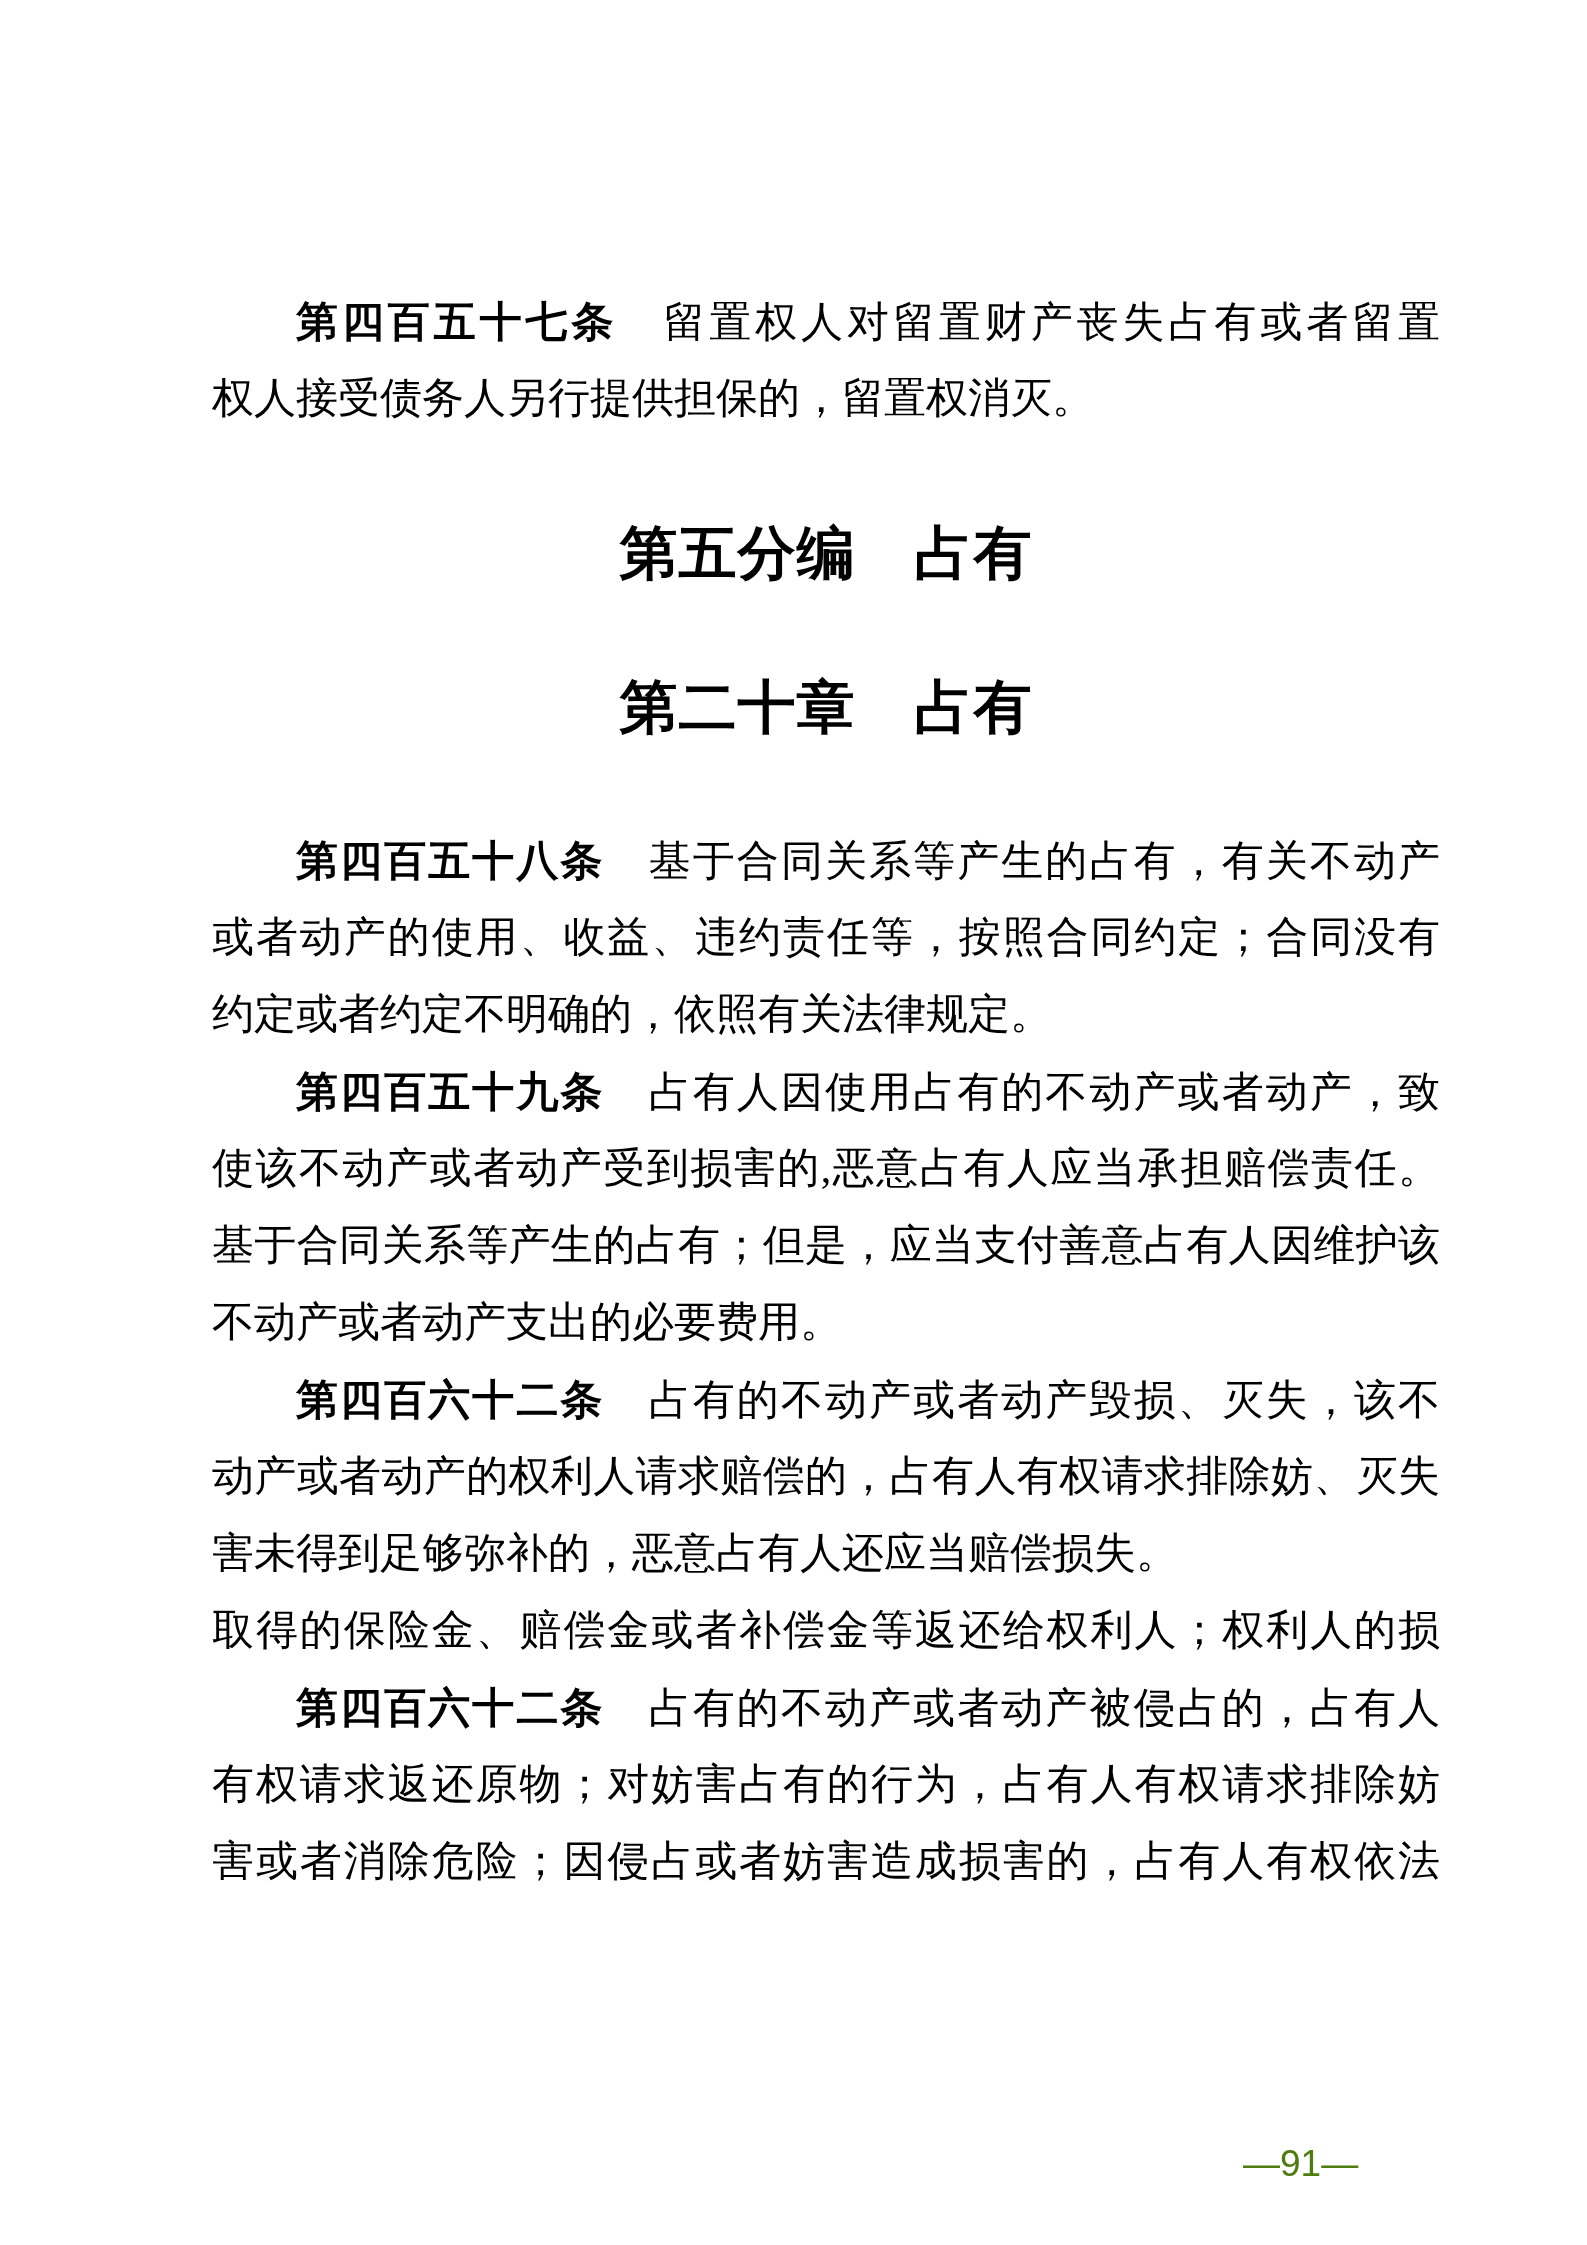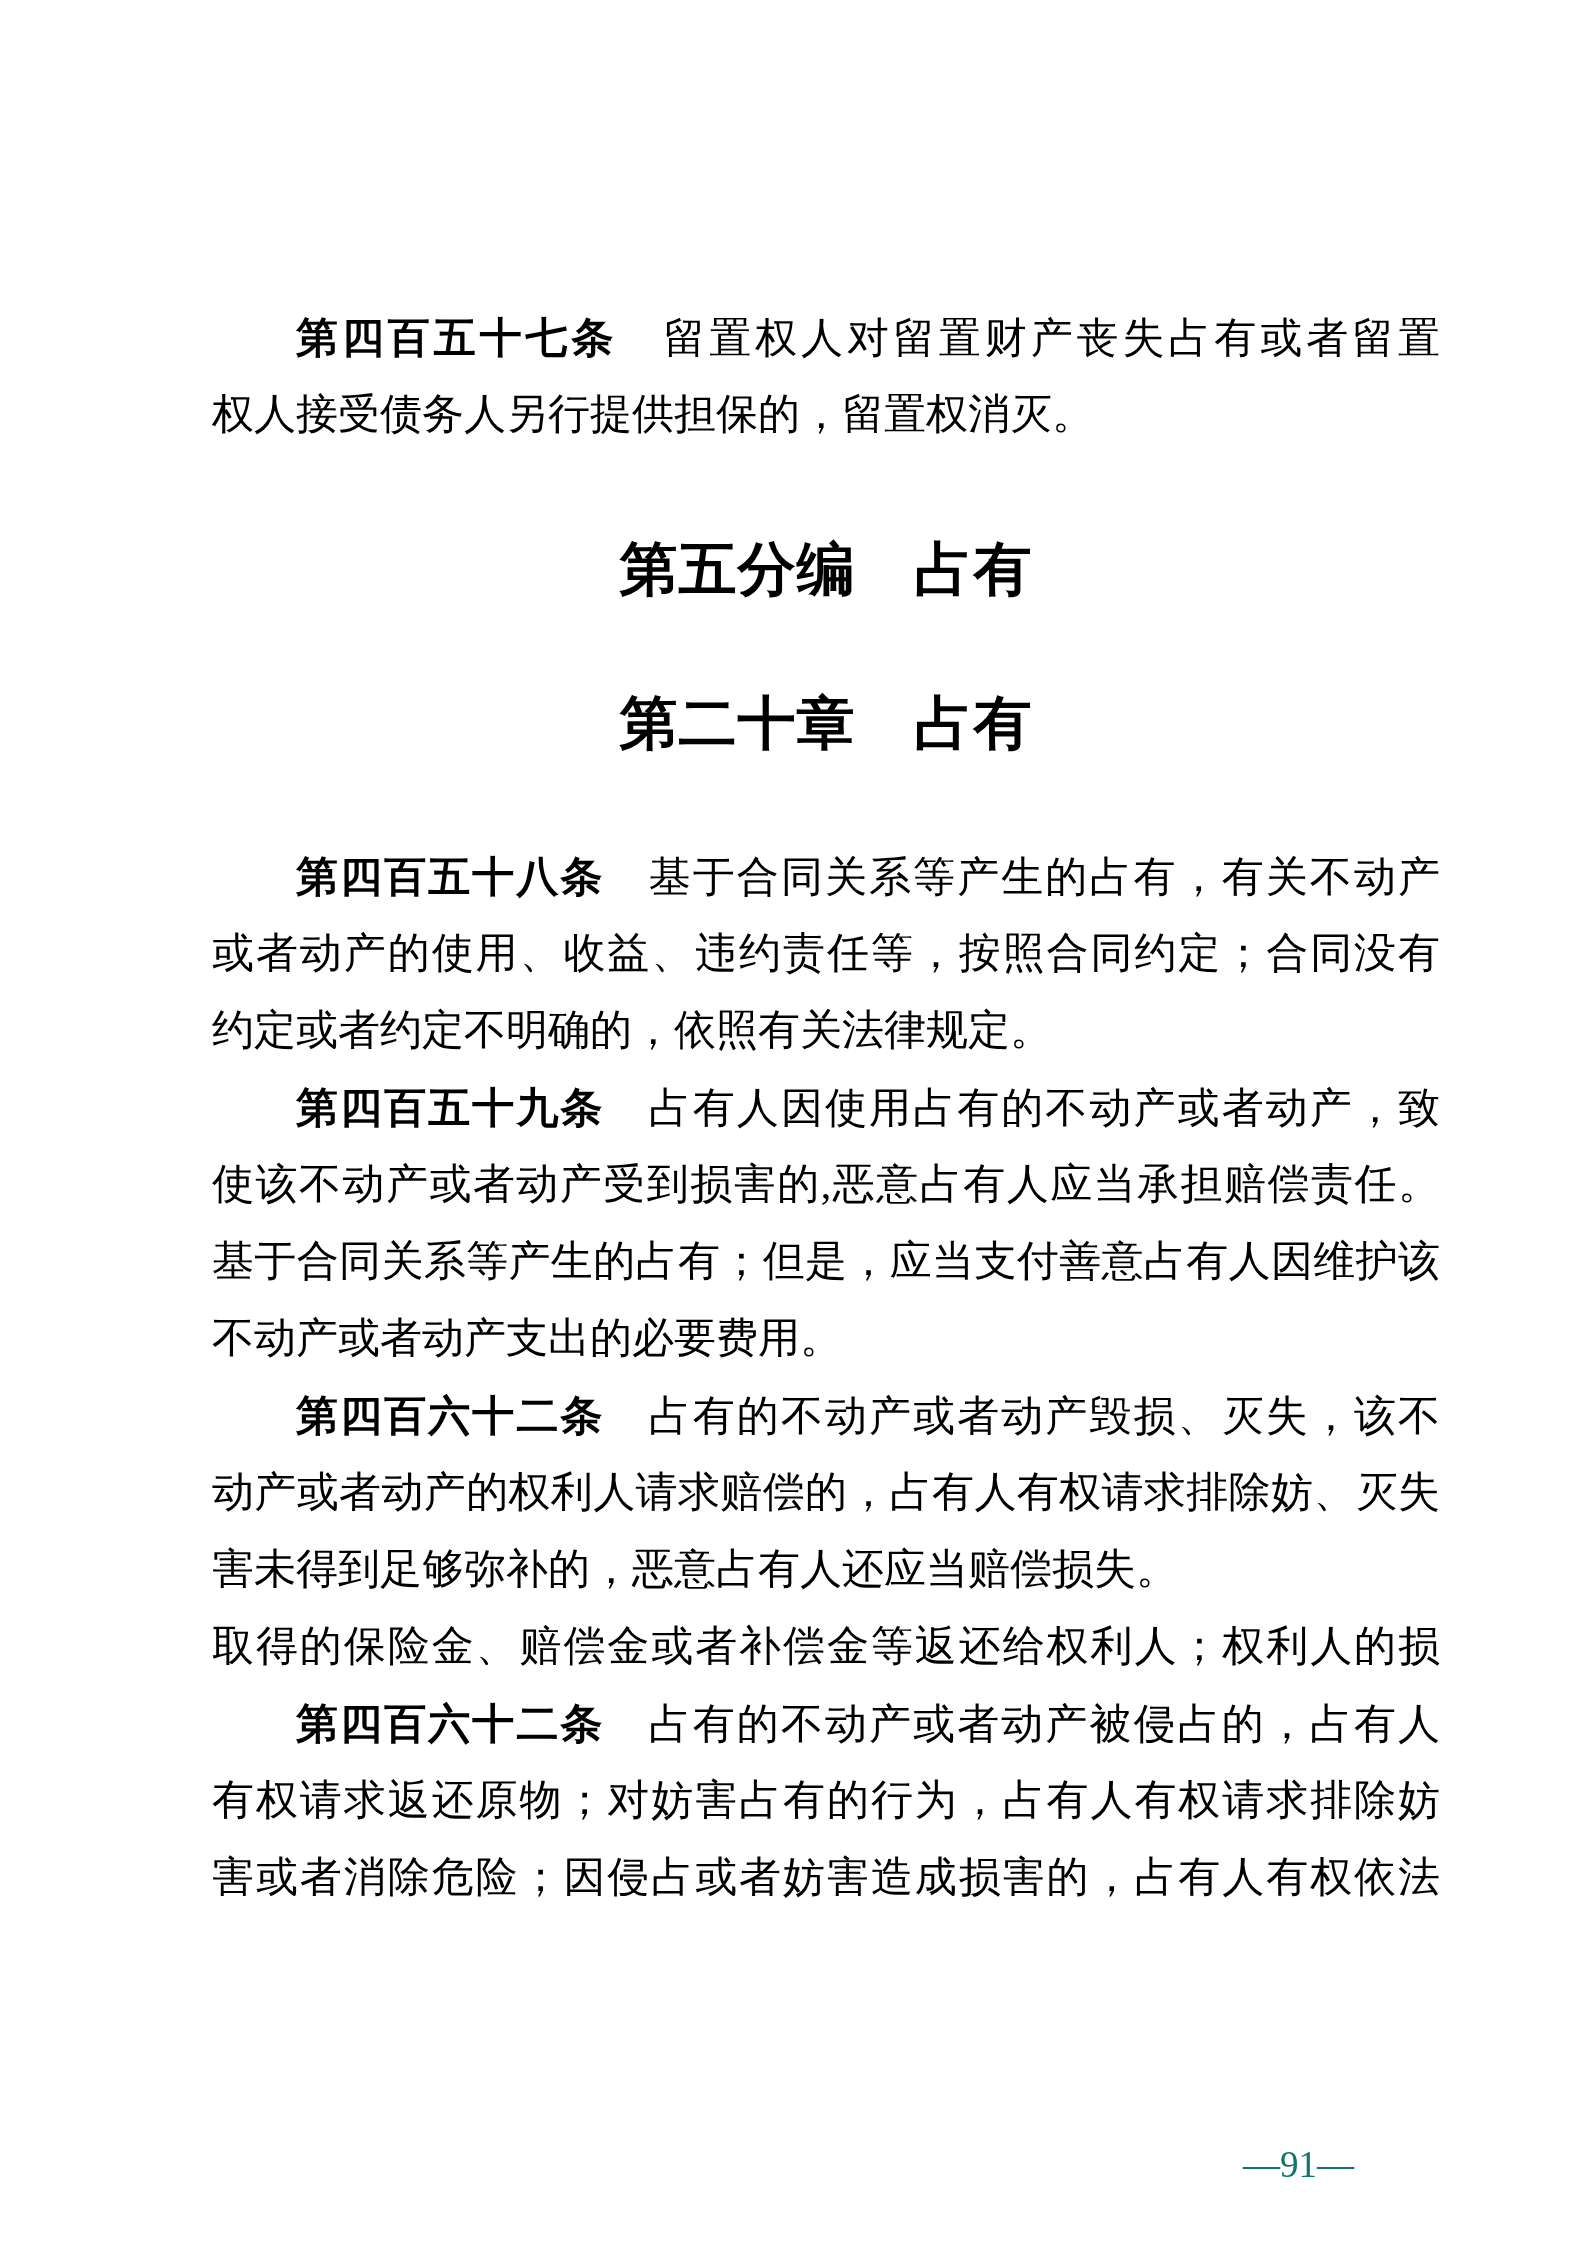--- a/index.html
+++ b/index.html
@@ -11,21 +11,21 @@
     width: 1587px;
     height: 2245px;
     background: #ffffff;
     color: #000000;
     font-family: "Liberation Serif", "DejaVu Serif", serif;
     overflow: hidden;
   }
   .doc {
     position: absolute;
     left: 212px;
-    top: 299px;
+    top: 283px;
     width: 1228px;
   }
   .line {
     height: 77px;
     line-height: 77px;
     font-size: 42px;
     letter-spacing: 0;
     white-space: nowrap;
   }
   .line.fill {
@@ -51,22 +51,22 @@
     letter-spacing: 1px;
   }
   .spacer {
     height: 77px;
   }
   .page-number {
     position: absolute;
     left: 1243px;
     top: 2143px;
     font-size: 37px;
-    font-family: Liberation Serif, serif;
-    color: #0f766e;
+    font-family: Liberation Sans, sans-serif;
+    color: #4d7c0f;
   }
 </style>
 </head>
 <body>
 
 <div class="doc">
     <div class="line fill indent"><span class="label">第四百五十七条</span><span>　留置权人对留置财产丧失占有或者留置</span></div>
     <div class="line"><span>权人接受债务人另行提供担保的，留置权消灭。</span></div>
     <div class="spacer"></div>
     <div class="heading">第五分编　占有</div>

